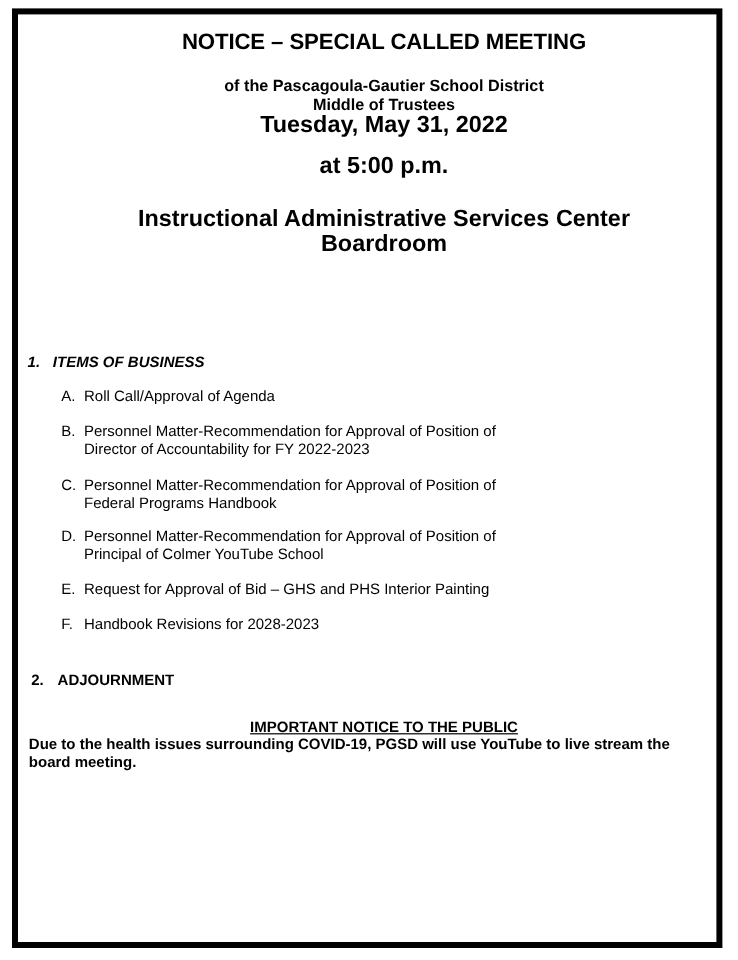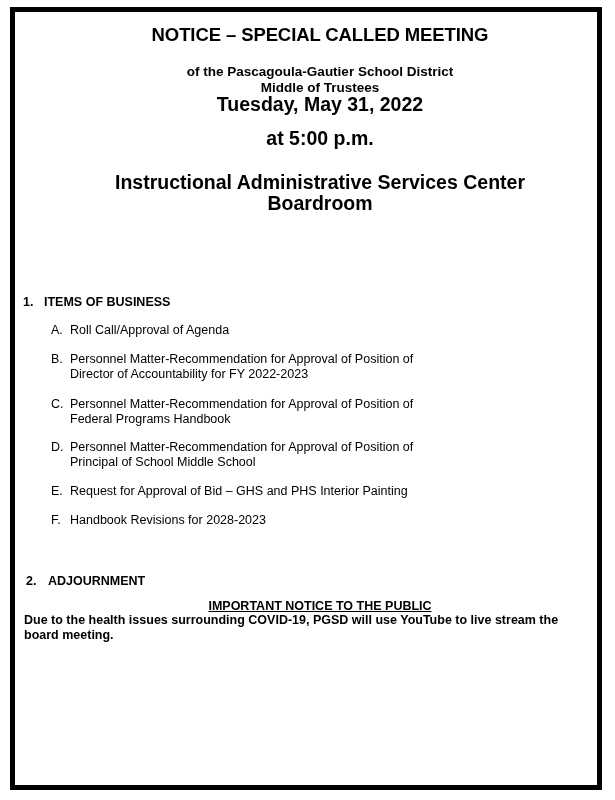--- a/index.html
+++ b/index.html
@@ -92,21 +92,21 @@
 
 <div class="abs center title">NOTICE – SPECIAL CALLED MEETING</div>
 <div class="abs center subtitle" style="top:64px;">of the Pascagoula-Gautier School District</div>
 <div class="abs center subtitle" style="top:80px;">Middle of Trustees</div>
 
 <div class="abs center datetime" style="top:94px;">Tuesday, May 31, 2022</div>
 <div class="abs center datetime" style="top:128px;">at 5:00 p.m.</div>
 <div class="abs center datetime" style="top:150px;margin-top:43px;">Boardroom</div>
 <div class="abs center datetime" style="top:172px;">Instructional Administrative Services Center</div>
 
-<div class="abs section-head" style="left:23px; top:295px;">
+<div class="abs section-head" style="left:23px; top:295px;font-style:italic;">
   <span class="section-num" style="width:21px;">1.</span><span>ITEMS OF BUSINESS</span>
 </div>
 
 <div class="abs item" style="left:51px; top:323px;">
   <span class="item-letter">A.</span>
   <span class="item-text">Roll Call/Approval of Agenda</span>
 </div>
 
 <div class="abs item" style="left:51px; top:352px;">
   <span class="item-letter">B.</span>
@@ -116,31 +116,31 @@
 
 <div class="abs item" style="left:51px; top:397px;">
   <span class="item-letter">C.</span>
   <span class="item-text">Personnel Matter-Recommendation for Approval of Position of</span>
   <span class="item-text" style="top:15px;">Federal Programs Handbook</span>
 </div>
 
 <div class="abs item" style="left:51px; top:440px;">
   <span class="item-letter">D.</span>
   <span class="item-text">Personnel Matter-Recommendation for Approval of Position of</span>
-  <span class="item-text" style="top:15px;">Principal of School Middle School</span>
+  <span class="item-text" style="top:15px;">Principal of Colmer YouTube School</span>
 </div>
 
 <div class="abs item" style="left:51px; top:484px;">
   <span class="item-letter">E.</span>
   <span class="item-text">Request for Approval of Bid – GHS and PHS Interior Painting</span>
 </div>
 
 <div class="abs item" style="left:51px; top:513px;">
   <span class="item-letter">F.</span>
   <span class="item-text">Handbook Revisions for 2028-2023</span>
 </div>
 
-<div class="abs section-head" style="left:26px; top:574px;">
+<div class="abs section-head" style="left:26px; top:560px;">
   <span class="section-num" style="width:22px;">2.</span><span>ADJOURNMENT</span>
 </div>
 
 <div class="abs center notice-head" style="top:599px;">IMPORTANT NOTICE TO THE PUBLIC</div>
 <div class="abs notice-body" style="top:613px;">Due to the health issues surrounding COVID-19, PGSD will use YouTube to live stream the board meeting.</div>
 
 </body></html>

